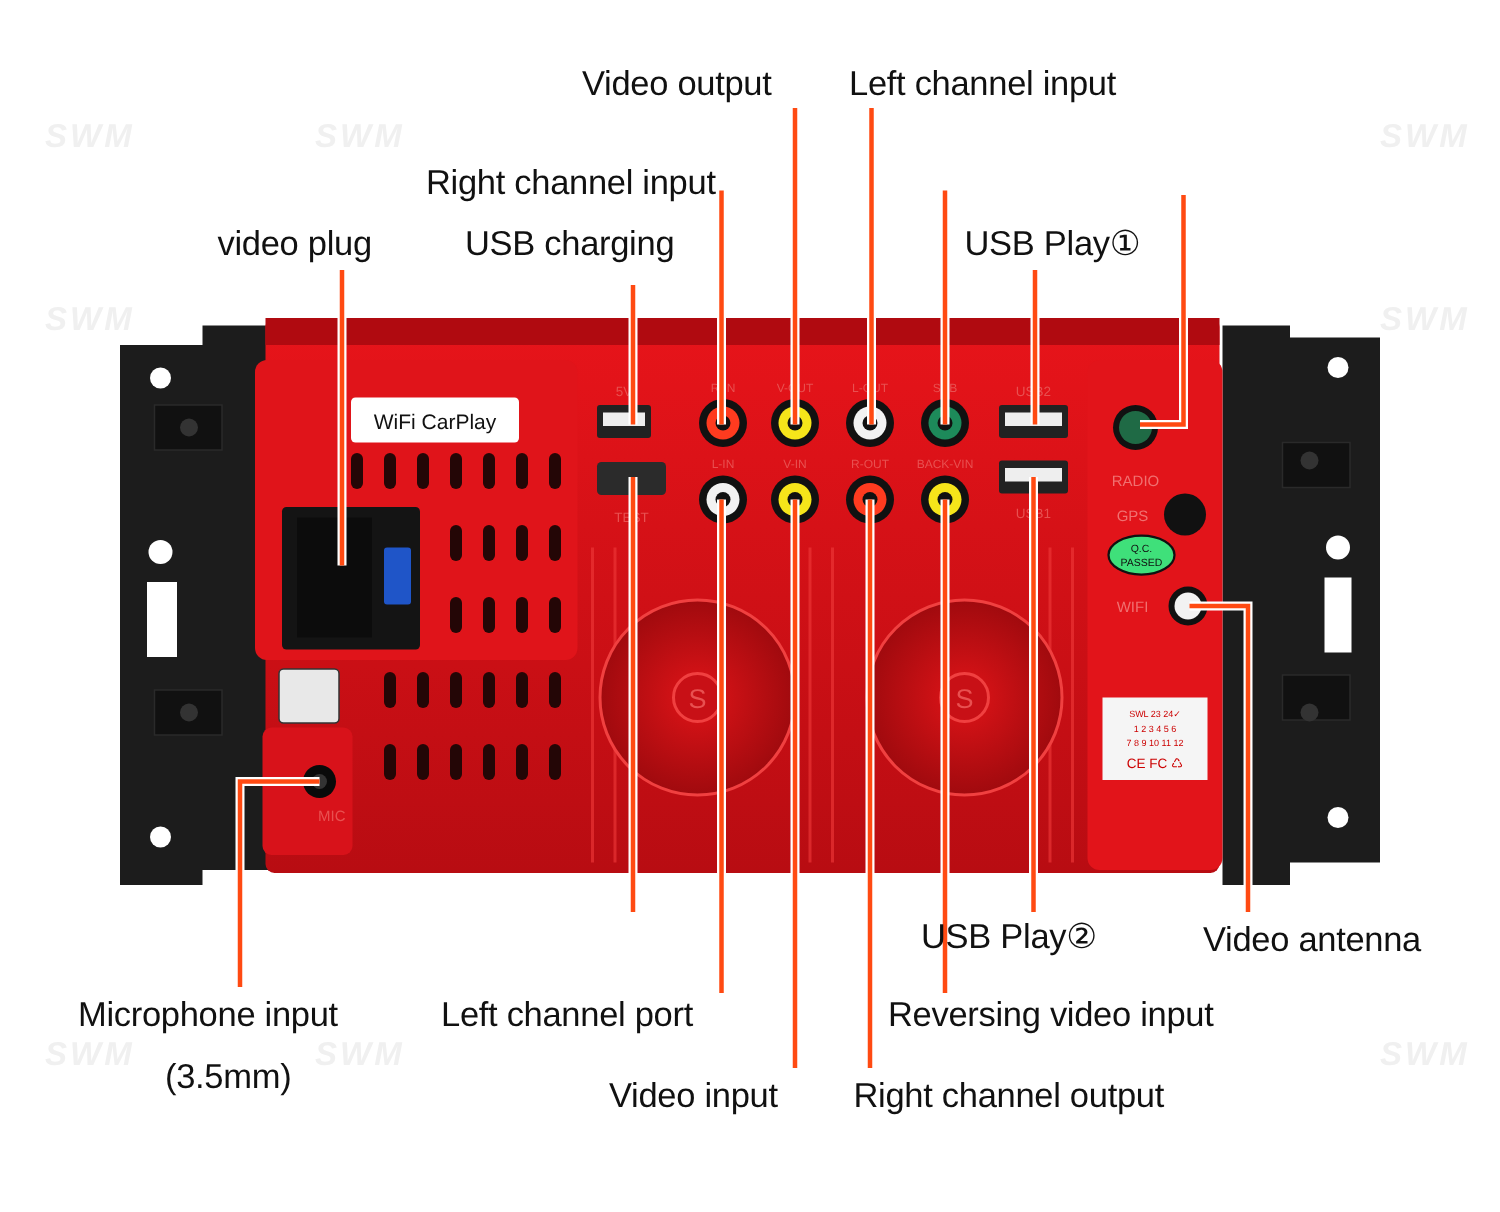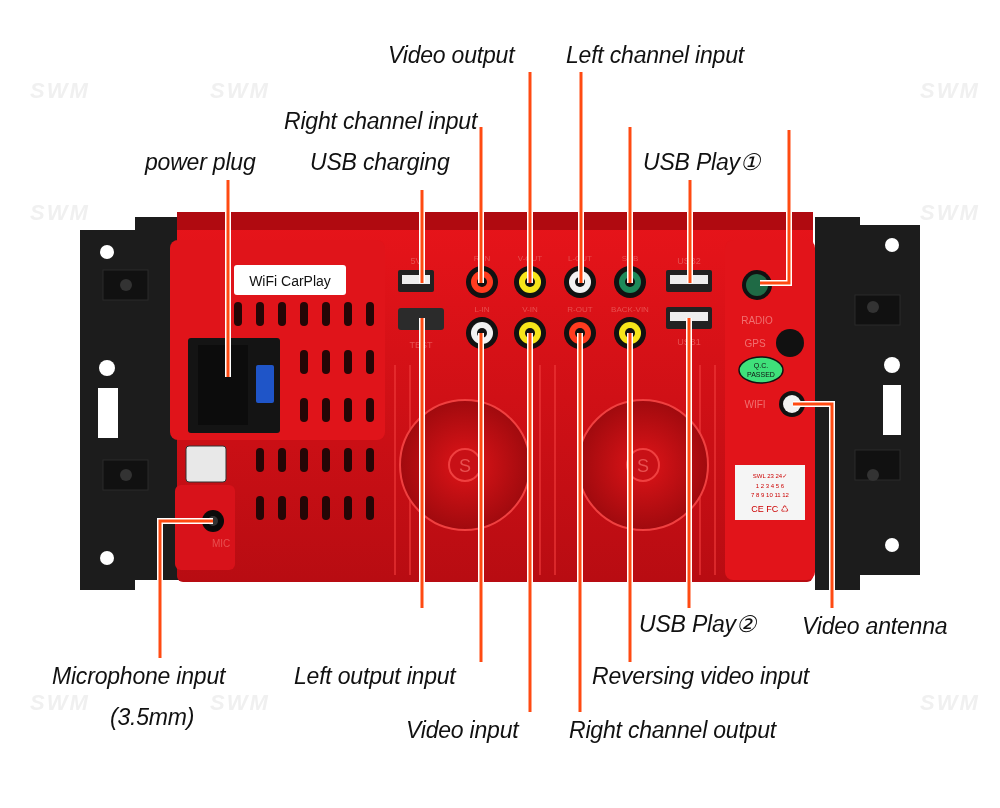--- a/index.html
+++ b/index.html
@@ -1,20 +1,20 @@
 <!DOCTYPE html>
 <html><head>
 <meta charset="utf-8">
 <style>
   html, body { margin: 0; padding: 0; background: #ffffff; }
   body { width: 1000px; height: 808px; position: relative; overflow: hidden;
          font-family: "DejaVu Sans", sans-serif; }
   #stage { position: absolute; left: 0; top: 0; width: 1000px; height: 808px; }
   .label { position: absolute; font-size: 23px; color: #111; white-space: nowrap;
-           letter-spacing: -0.2px; line-height: 28px; font-family: "Liberation Sans", sans-serif; font-style: italic; }
+           letter-spacing: -0.2px; line-height: 28px; font-family: "Liberation Sans", sans-serif; }
   .wm { position: absolute; font-size: 22px; font-style: italic; font-weight: bold;
         color: #f0f0f0; letter-spacing: 2px; font-family: "Liberation Sans", sans-serif; }
   svg text { font-family: "Liberation Sans", sans-serif; }
 </style>
 </head>
 <body>
 
 <div id="stage">
 
   <div class="wm" style="left:30px;top:78px">SWM</div>
@@ -268,25 +268,25 @@
       <path d="M793 404 L832 404 L832 608" stroke="#fff" stroke-width="6"></path>
         <path d="M793 404 L832 404 L832 608"></path>
       <path d="M213 521 L160 521 L160 658" stroke="#fff" stroke-width="6"></path>
         <path d="M213 521 L160 521 L160 658"></path>
     </g>
   </svg>
 
   <div class="label" style="left:388px;top:41px">Video output</div>
   <div class="label" style="left:566px;top:41px">Left channel input</div>
   <div class="label" style="left:284px;top:107px">Right channel input</div>
-  <div class="label" style="left:145px;top:148px">power plug</div>
+  <div class="label" style="left:145px;top:148px">video plug</div>
   <div class="label" style="left:310px;top:148px">USB charging</div>
   <div class="label" style="left:643px;top:148px">USB Play①</div>
 
-  <div class="label" style="left:639px;top:610px">USB Play②</div>
+  <div class="label" style="left:614px;top:610px">USB Play②</div>
   <div class="label" style="left:802px;top:612px">Video antenna</div>
   <div class="label" style="left:52px;top:662px">Microphone input</div>
   <div class="label" style="left:110px;top:703px">(3.5mm)</div>
-  <div class="label" style="left:294px;top:662px">Left output input</div>
+  <div class="label" style="left:294px;top:662px">Left channel port</div>
   <div class="label" style="left:592px;top:662px">Reversing video input</div>
   <div class="label" style="left:406px;top:716px">Video input</div>
   <div class="label" style="left:569px;top:716px">Right channel output</div>
 </div>
 
 </body></html>

